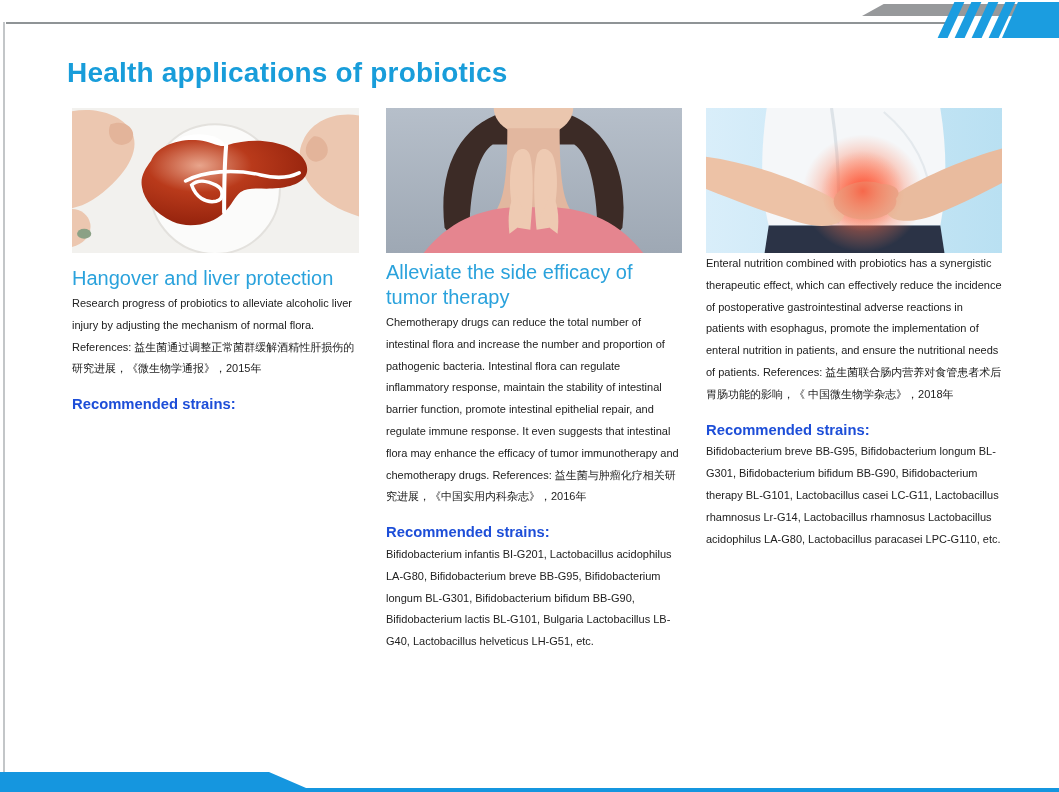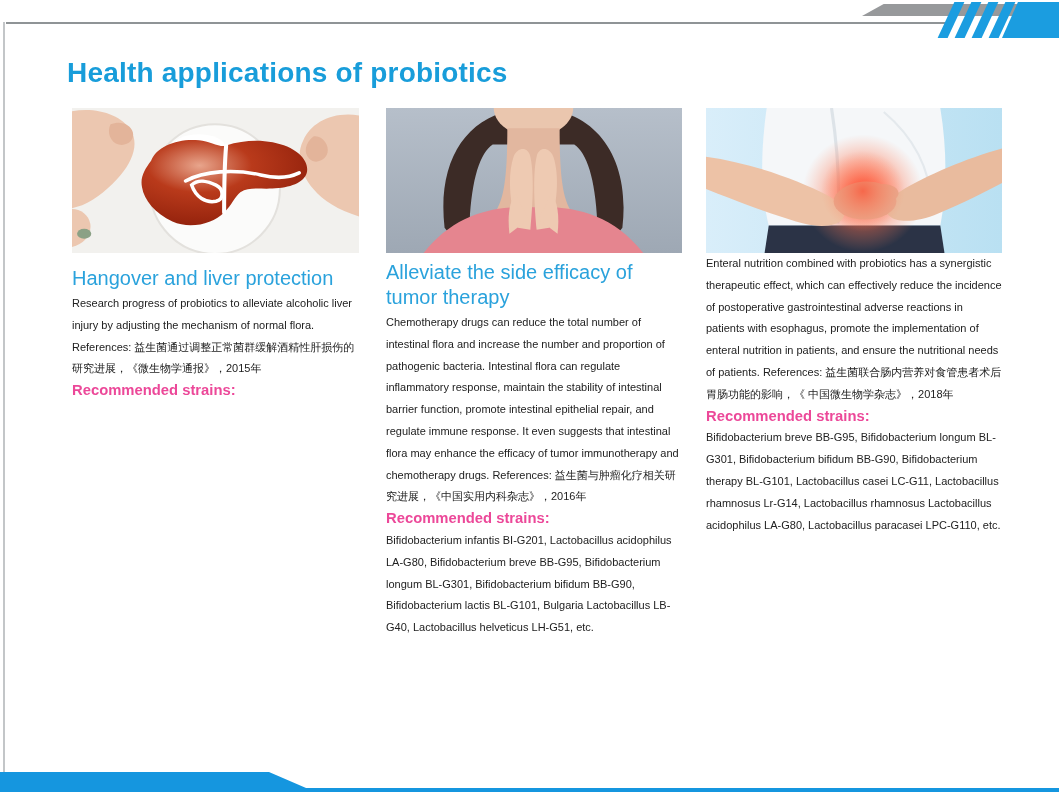--- a/index.html
+++ b/index.html
@@ -39,21 +39,21 @@
   .col-2 { left:386px; width:296px; }
   .col-3 { left:706px; width:296px; }
   .col-image { width:100%; height:145px; display:block; }
   .col-image svg { width:100%; height:100%; display:block; }
   .col-heading {
     color:#2aa2dc; font-size:20px; line-height:25px; font-weight:400;
     margin:13px 0 2px 0;
   }
   .col-2 .col-heading { margin-top:7px; }
   .col-body { font-size:11px; line-height:21.8px; color:#212121; }
-  .strains-label { font-size:14.8px; line-height:21.8px; font-weight:bold; color:#ec4899; }
+  .strains-label { font-size:14.8px; line-height:21.8px; font-weight:bold; color:#1d4ed8;margin-top:14px; }
 </style>
 </head>
 <body>
 
 <div class="slide">
 
   <div class="top-line"></div>
   <div class="left-line"></div>
   <div class="tr-gray-band"></div>
   <div class="tr-stripes">

